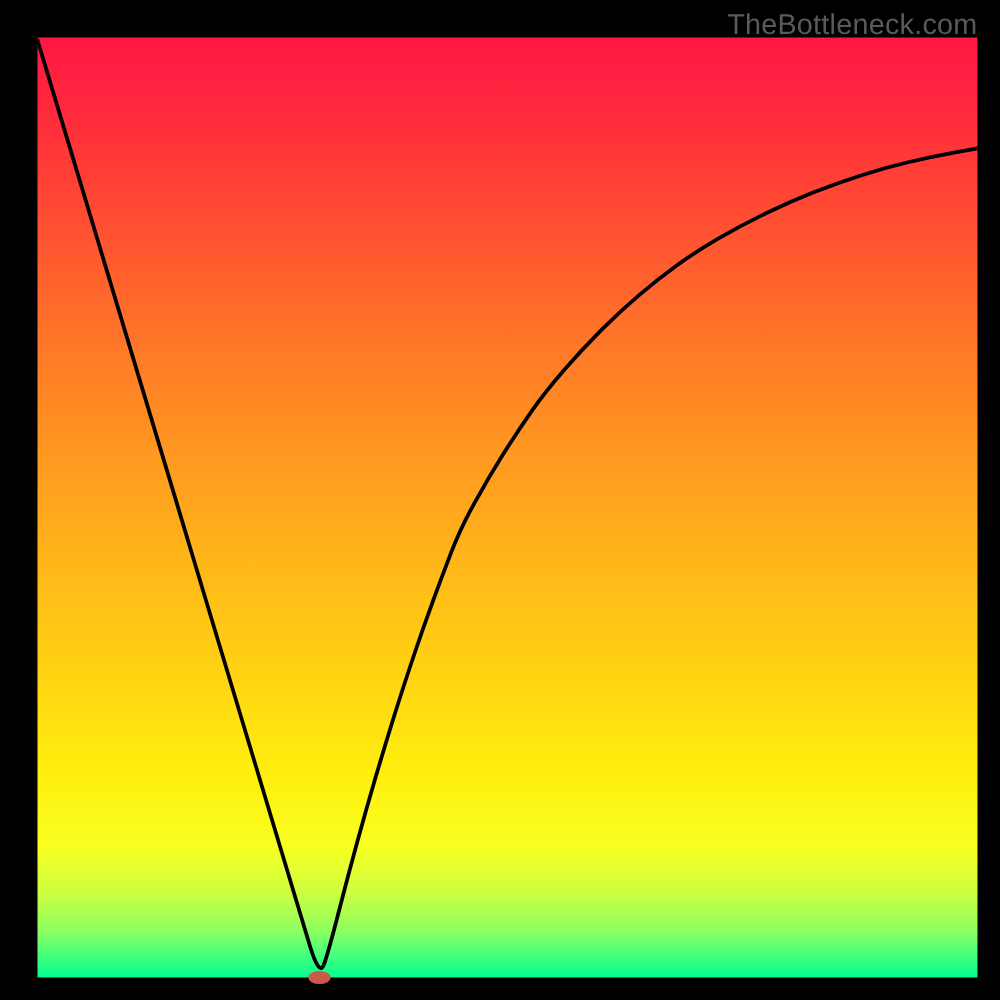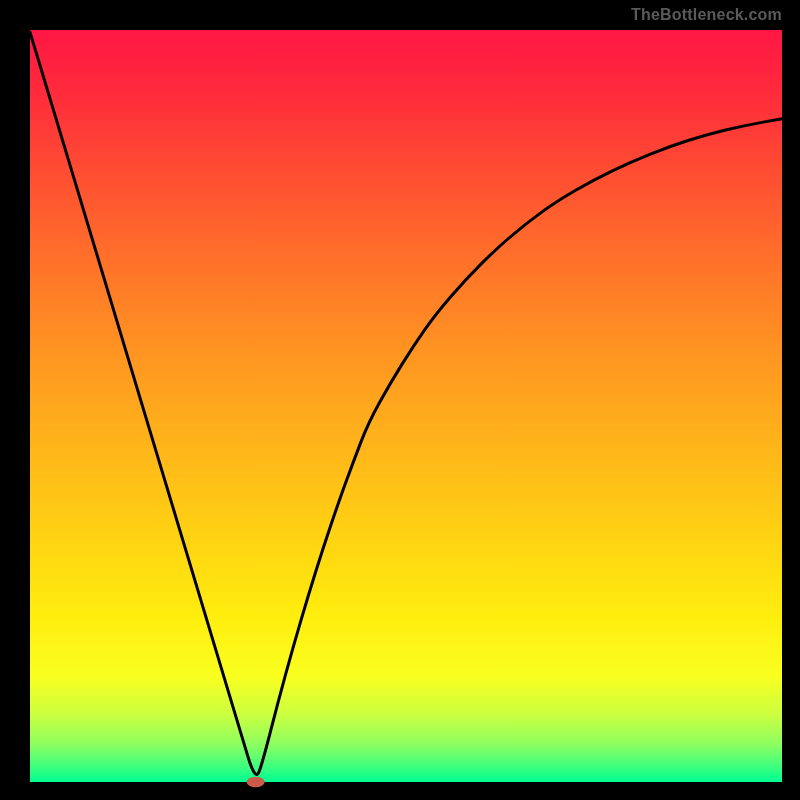--- a/index.html
+++ b/index.html
@@ -14,22 +14,22 @@
   .container {
     width: 800px;
     height: 800px;
     position: relative;
   }
   .watermark {
     position: absolute;
     top: 6px;
     right: 18px;
     color: #5a5a5a;
-    font-size: 16px;
-    font-weight: 700;
+    font-size: 23px;
+    font-weight: 400;
     letter-spacing: 0.2px;
     z-index: 50;
   }
   svg.chart {
     position: absolute;
     left: 0;
     top: 0;
     width: 800px;
     height: 800px;
     display: block;

